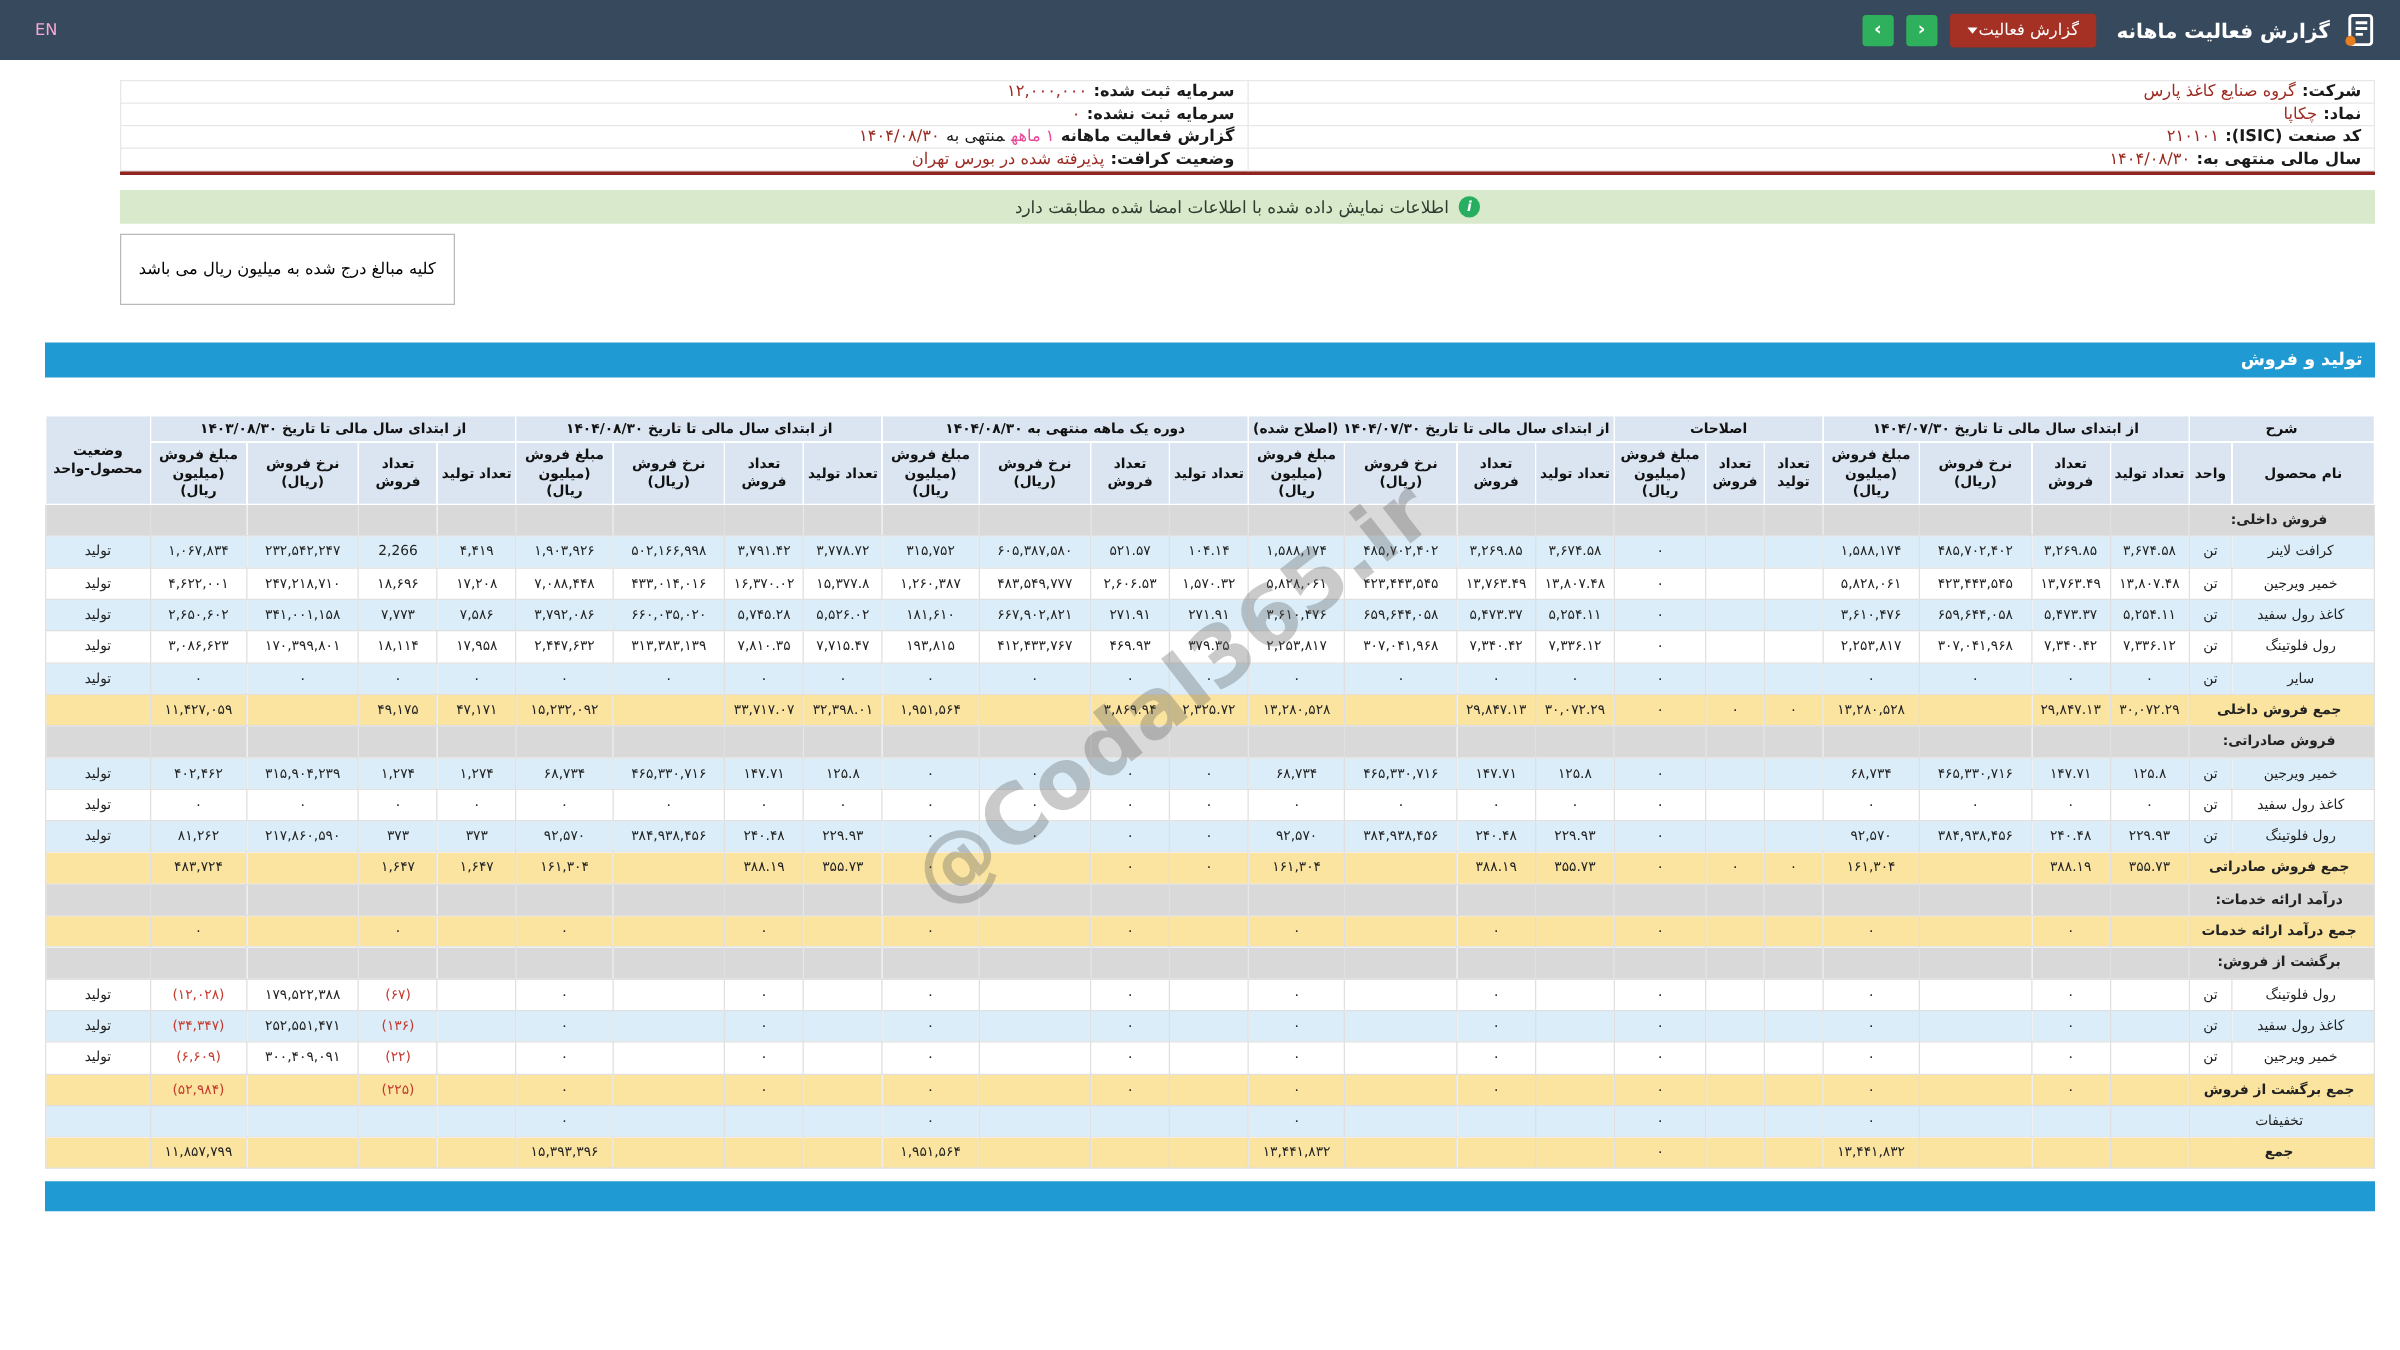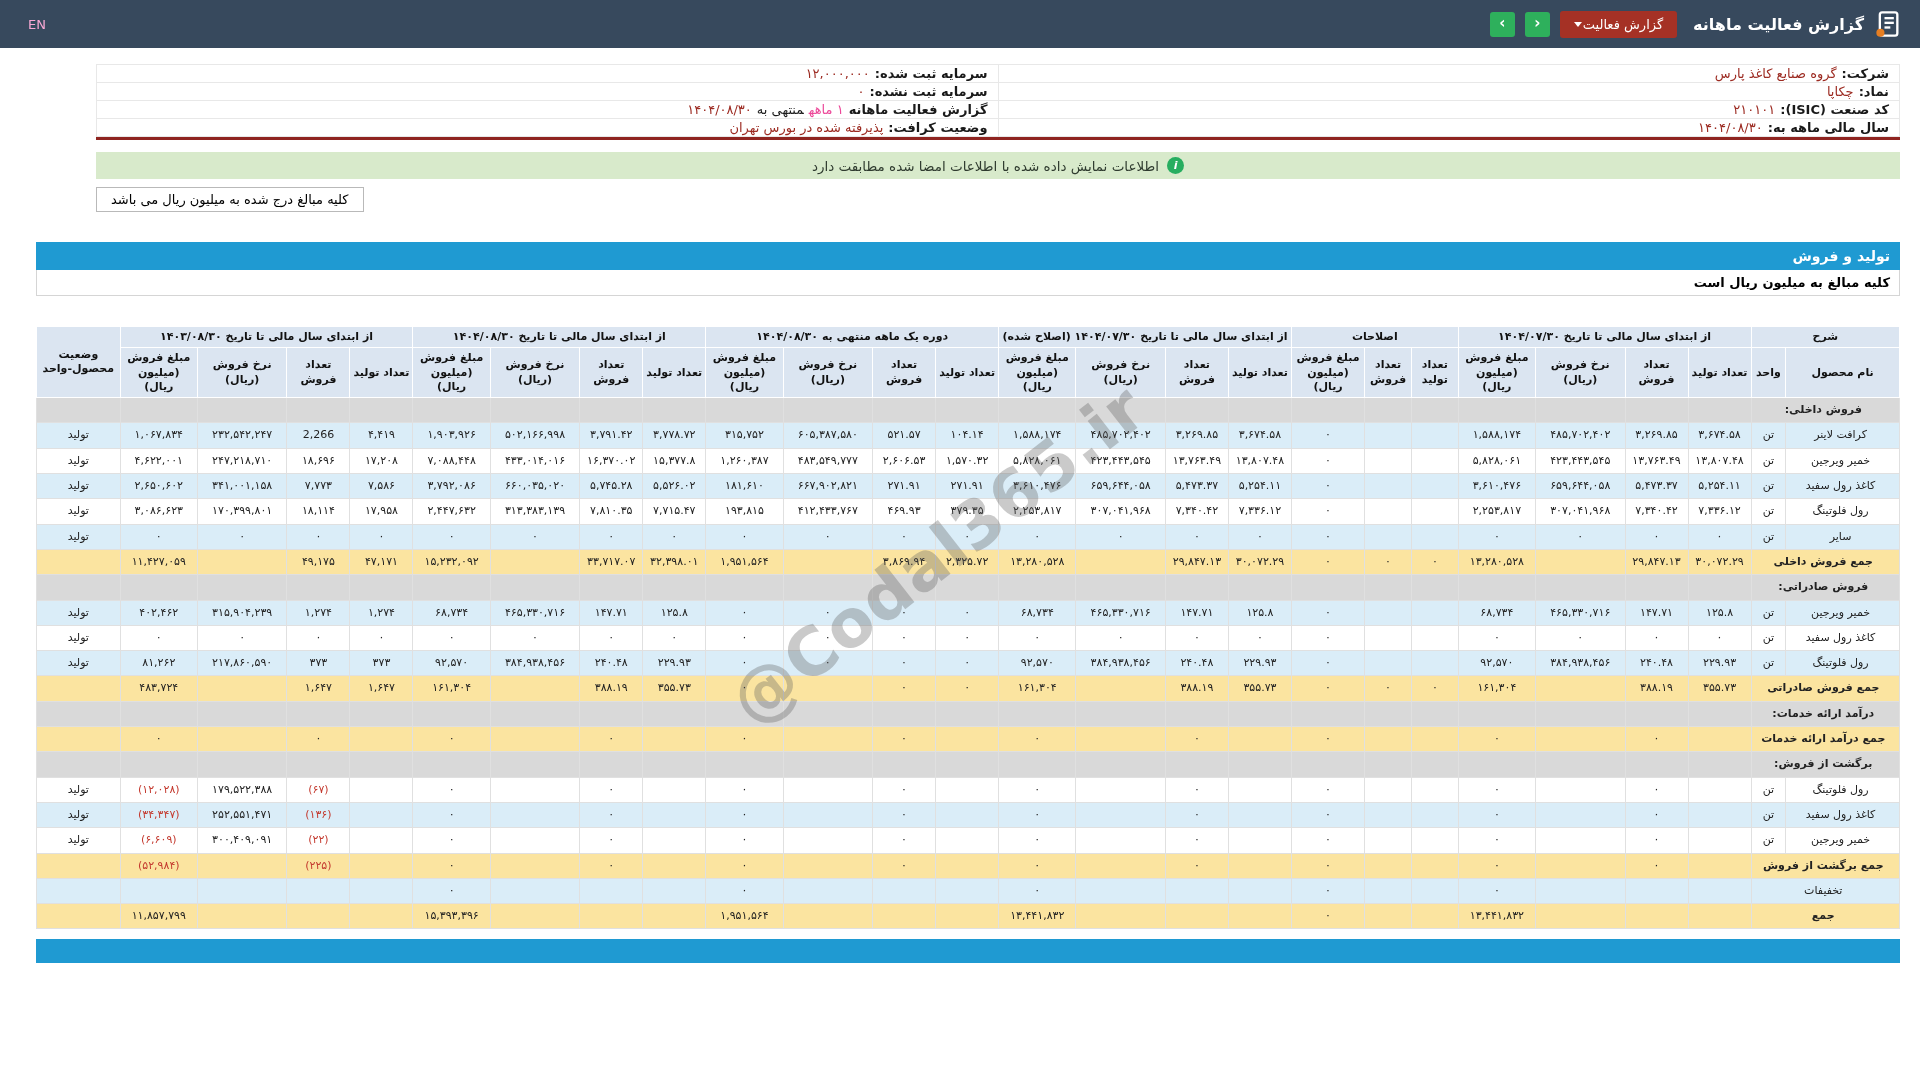--- a/index.html
+++ b/index.html
@@ -34,21 +34,21 @@
   .seg-red { color:#9c2a21; }
   .seg-orange { color:#ec4899; }
   
   .banner { margin:12px 20px 0 96px; background:#d8eacb; color:#2f3b2f; text-align:center;
             padding:5px; font-size:13.5px; display:flex; justify-content:center;
             gap:8px; align-items:center; }
   .info-icon { width:17px; height:17px; border-radius:50%; background:#27ae60; color:#fff;
                font-size:11px; font-weight:bold; font-style:italic; display:inline-flex;
                align-items:center; justify-content:center; flex:0 0 17px; }
   .note-box { margin:8px auto 0 96px; width:fit-content; border:1px solid #b9b9b9;
-              padding:4px 14px; font-size:13px; text-align:right; }
+              padding:20px 14px; font-size:13px; text-align:right; }
   
   .main-area { margin:30px 20px 0 36px; }
   .section-bar { background:#1f9ad2; color:#fff; font-weight:bold; font-size:14px;
                  padding:6px 10px; }
   .subtitle-row { background:#fff; border:1px solid #d5d5d5; border-top:none;
                   padding:5px 9px; font-weight:bold; font-size:13px; }
   .table-wrap { margin-top:30px; position:relative; }
   table.main { width:100%; border-collapse:collapse; table-layout:fixed; border:1px solid #c9c9c9; }
   .main th { background:#dbe5f1; border:1px solid #fff; font-size:11px; font-weight:bold;
              padding:3px 2px; color:#111; overflow:hidden; line-height:1.3; }
@@ -103,37 +103,36 @@
         </tr>
         <tr>
           <td class="info-cell"><span class="seg seg-label">نماد:</span><span class="seg seg-red">چکاپا</span></td>
           <td class="info-cell"><span class="seg seg-label">سرمایه ثبت نشده:</span><span class="seg seg-red">۰</span></td>
         </tr>
         <tr>
           <td class="info-cell"><span class="seg seg-label">کد صنعت (ISIC):</span><span class="seg seg-red">۲۱۰۱۰۱</span></td>
           <td class="info-cell"><span class="seg seg-label">گزارش فعالیت ماهانه</span><span class="seg seg-orange">۱ ماهه</span><span class="seg seg-plain">منتهی به</span><span class="seg seg-red">۱۴۰۴/۰۸/۳۰</span></td>
         </tr>
         <tr>
-          <td class="info-cell"><span class="seg seg-label">سال مالی ماهه به:</span><span class="seg seg-red">۱۴۰۴/۰۸/۳۰</span></td>
+          <td class="info-cell"><span class="seg seg-label">سال مالی منتهی به:</span><span class="seg seg-red">۱۴۰۴/۰۸/۳۰</span></td>
           <td class="info-cell"><span class="seg seg-label">وضعیت کرافت:</span><span class="seg seg-red">پذیرفته شده در بورس تهران</span></td>
         </tr>
       </tbody>
   </table>
 </div>
 
 <div class="banner">
   <span class="info-icon">i</span>
   <span>اطلاعات نمایش داده شده با اطلاعات امضا شده مطابقت دارد</span>
 </div>
 
 <div class="note-box">کلیه مبالغ درج شده به میلیون ریال می باشد</div>
 
 <div class="main-area">
   <div class="section-bar">تولید و فروش</div>
-  <div class="subtitle-row">کلیه مبالغ به میلیون ریال است</div>
   <div class="table-wrap">
     <table class="main">
       <colgroup>
           <col style="width: 112px;">
           <col style="width: 34px;">
           <col style="width: 62px;">
           <col style="width: 62px;">
           <col style="width: 88px;">
           <col style="width: 76px;">
           <col style="width: 46px;">

